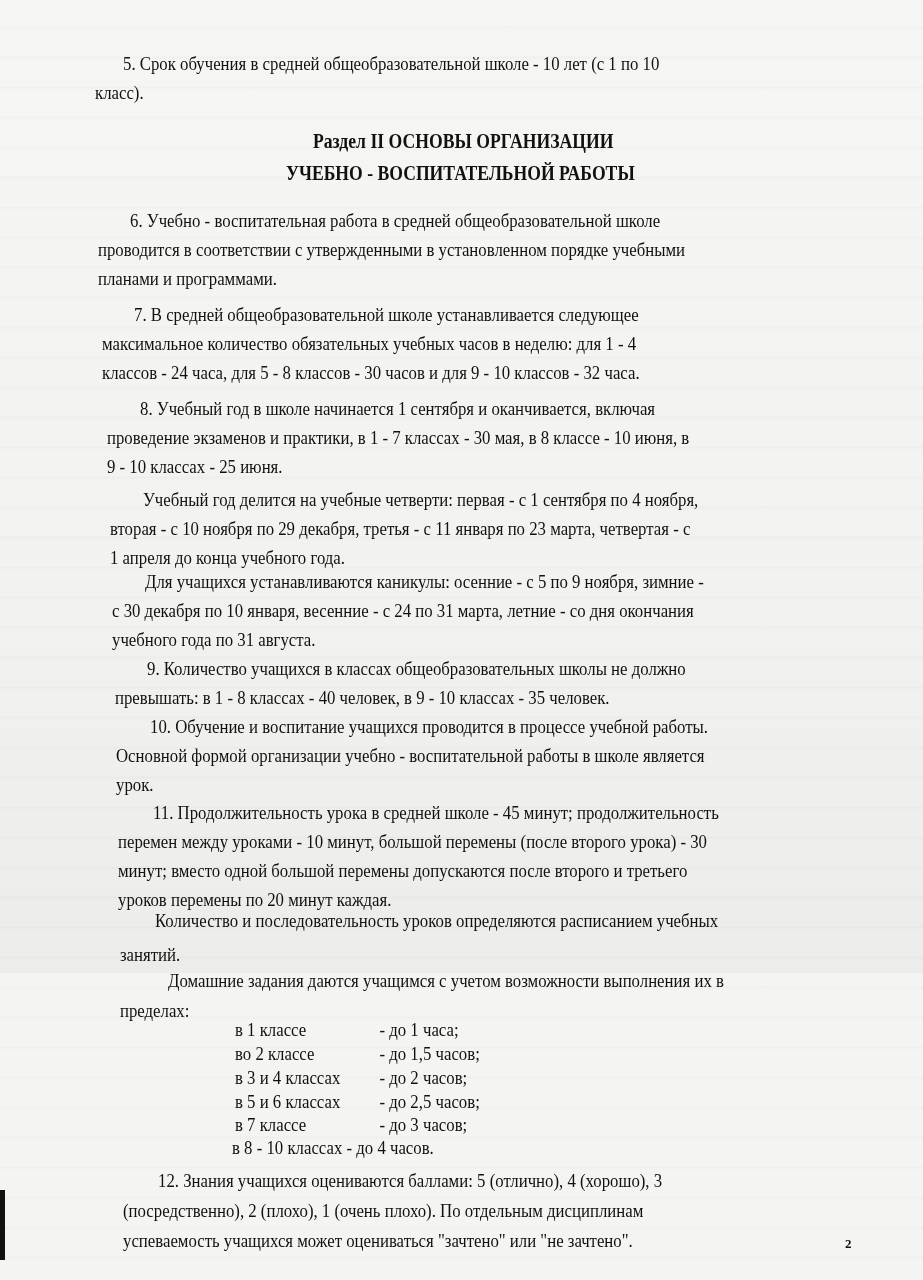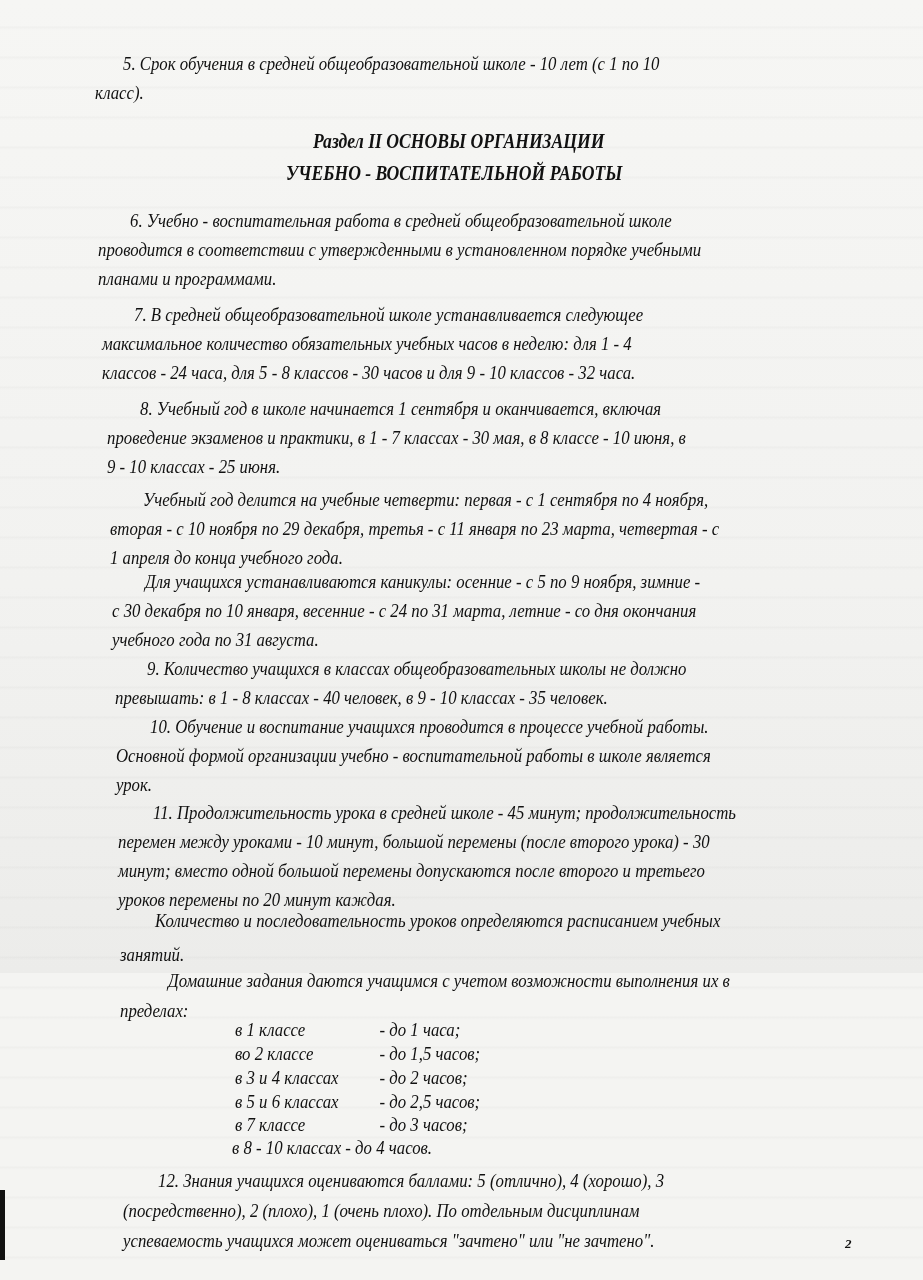--- a/index.html
+++ b/index.html
@@ -6,21 +6,20 @@
     body {
       width: 923px; height: 1280px; overflow: hidden;
       background: #f4f4f2;
       font-family: "Liberation Serif", serif;
       color: #111;
       position: relative;
     }
     .page {
       position: absolute; left: 0; top: 0; width: 923px; height: 973px;
       background: linear-gradient(180deg, #f6f6f4 0%, #f2f2f0 60%, #ececea 100%);
-      font-style: italic;
     }
     .bleed {
       position: absolute; left: 0; top: 0; width: 923px; height: 1280px;
       background:
         repeating-linear-gradient(180deg, rgba(0,0,0,0) 0px, rgba(0,0,0,0) 26px, rgba(0,0,0,0.025) 27px, rgba(0,0,0,0) 30px);
       pointer-events: none;
     }
     .text {
       position: absolute;
       font-size: 19.5px;

